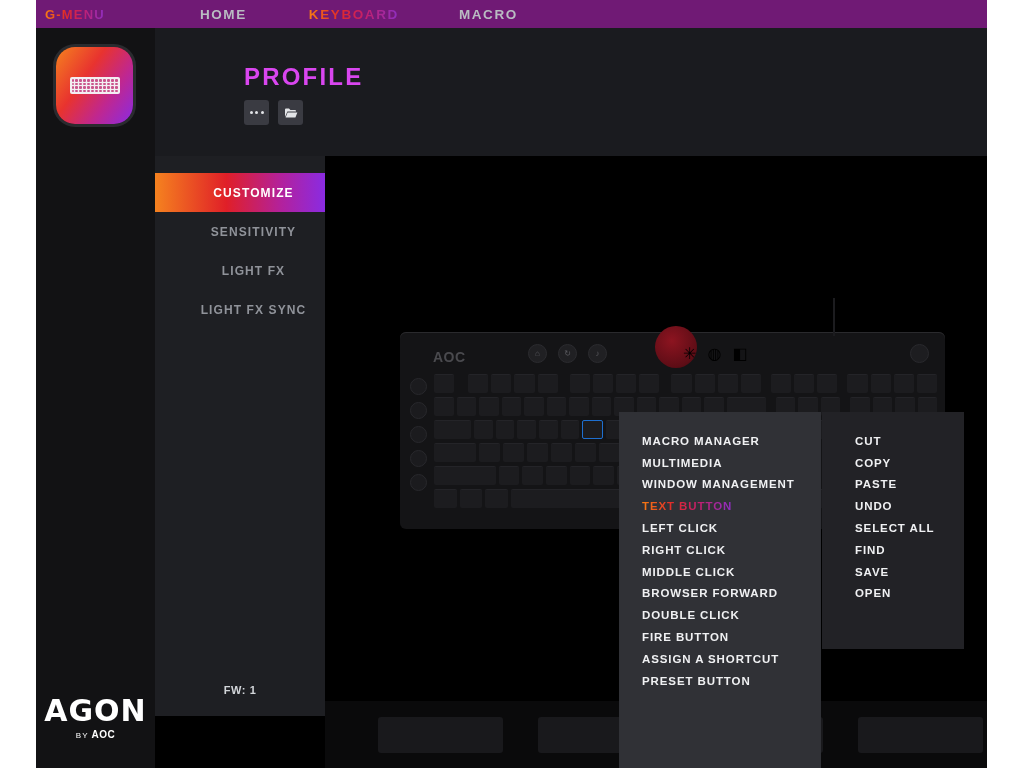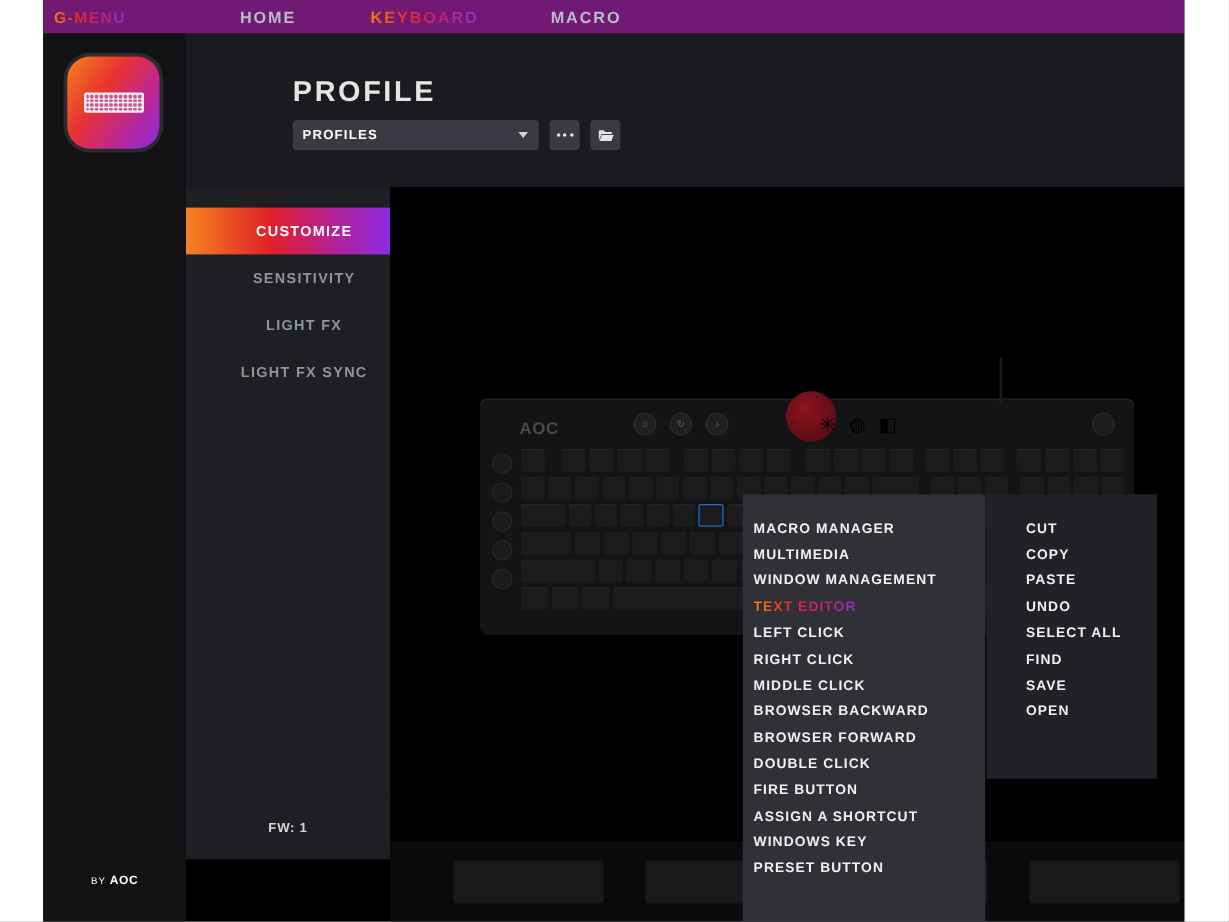--- a/index.html
+++ b/index.html
@@ -73,21 +73,21 @@
   .agon-sub .by { font-size: 8px; font-weight: normal; letter-spacing: 1px; }
 
   
   .profile-band {
     position: absolute; left: 119px; top: 28px; width: 832px; height: 128px;
     background: #1a1b1f;
   }
   .profile-title {
     position: absolute; left: 89px; top: 35px;
     font-size: 24px; font-weight: bold; letter-spacing: 2.2px;
-    color: #e5e5e5;
+    color: #d946ef;
   }
   .profile-row {
     position: absolute; left: 89px; top: 72px;
     display: flex; align-items: center; gap: 9px;
   }
   .profile-select {
     width: 205px; height: 25px; background: #3a3b42;
     border-radius: 3px; display: flex; align-items: center;
     padding: 0 8px; position: relative;
   }
@@ -180,21 +180,21 @@
     position: absolute; left: 10px; width: 17px; height: 17px;
     border-radius: 50%; background: #1b1b1e; border: 1px solid #28282c;
   }
 
   
   .ctx-main {
     position: absolute; left: 583px; top: 412px; width: 202px; height: 356px;
     background: #303136; z-index: 40;
   }
   .ctx-item {
-    height: 21.8px; display: flex; align-items: center; padding-left: 9px;
+    height: 21.8px; display: flex; align-items: center; padding-left: 23px;
     font-size: 11.5px; font-weight: bold; letter-spacing: .9px; color: #f0f1f3;
     white-space: nowrap;
   }
   .ctx-item:first-child { margin-top: 18px; }
 
   
   .ctx-sub {
     position: absolute; left: 786px; top: 412px; width: 142px; height: 237px;
     background: #222226; z-index: 41;
   }
@@ -283,34 +283,31 @@
             <i class="kb-key"></i>
             <i class="kb-key"></i>
             <i class="kb-key"></i>
             <i class="kb-key"></i>
             <i class="kb-key"></i>
             <i class="kb-key"></i>
           </div>
       </div>
     </div>
     <div class="agon-logo">
+      <div class="agon-word">AGON</div>
       <div class="agon-sub">
         <span class="by">BY</span>
         <span>AOC</span>
       </div>
     </div>
   </div>
 
   <div class="profile-band">
     <div class="profile-title">PROFILE</div>
     <div class="profile-row">
-      <div class="profile-select">
-        <span class="profile-select-label">PROFILES</span>
-        <span class="chev"></span>
-      </div>
       <div class="icon-btn">
         <span class="dots">
           <i></i>
             <i></i>
             <i></i>
         </span>
       </div>
       <div class="icon-btn">
         <svg width="14" height="12" viewBox="0 0 14 12">
           <path d="M1 2.5 A1 1 0 0 1 2 1.5 H5 L6.4 3 H11 A1 1 0 0 1 12 4 V4.6 H3.4 L1 10 Z" fill="#e3e5e8"></path>
@@ -521,50 +518,44 @@
     <div class="ctx-item">
       <span>MACRO MANAGER</span>
     </div>
     <div class="ctx-item">
       <span>MULTIMEDIA</span>
     </div>
     <div class="ctx-item">
       <span>WINDOW MANAGEMENT</span>
     </div>
     <div class="ctx-item">
-      <span class="grad-text">TEXT EDITOR</span>
+      <span class="grad-text">TEXT BUTTON</span>
     </div>
     <div class="ctx-item">
       <span>LEFT CLICK</span>
     </div>
     <div class="ctx-item">
       <span>RIGHT CLICK</span>
     </div>
     <div class="ctx-item">
       <span>MIDDLE CLICK</span>
     </div>
     <div class="ctx-item">
-      <span>BROWSER BACKWARD</span>
-    </div>
-    <div class="ctx-item">
       <span>BROWSER FORWARD</span>
     </div>
     <div class="ctx-item">
       <span>DOUBLE CLICK</span>
     </div>
     <div class="ctx-item">
       <span>FIRE BUTTON</span>
     </div>
     <div class="ctx-item">
       <span>ASSIGN A SHORTCUT</span>
     </div>
     <div class="ctx-item">
-      <span>WINDOWS KEY</span>
-    </div>
-    <div class="ctx-item">
       <span>PRESET BUTTON</span>
     </div>
   </div>
 
   <div class="ctx-sub">
     <div class="ctx-item">
       <span>CUT</span>
     </div>
     <div class="ctx-item">
       <span>COPY</span>

